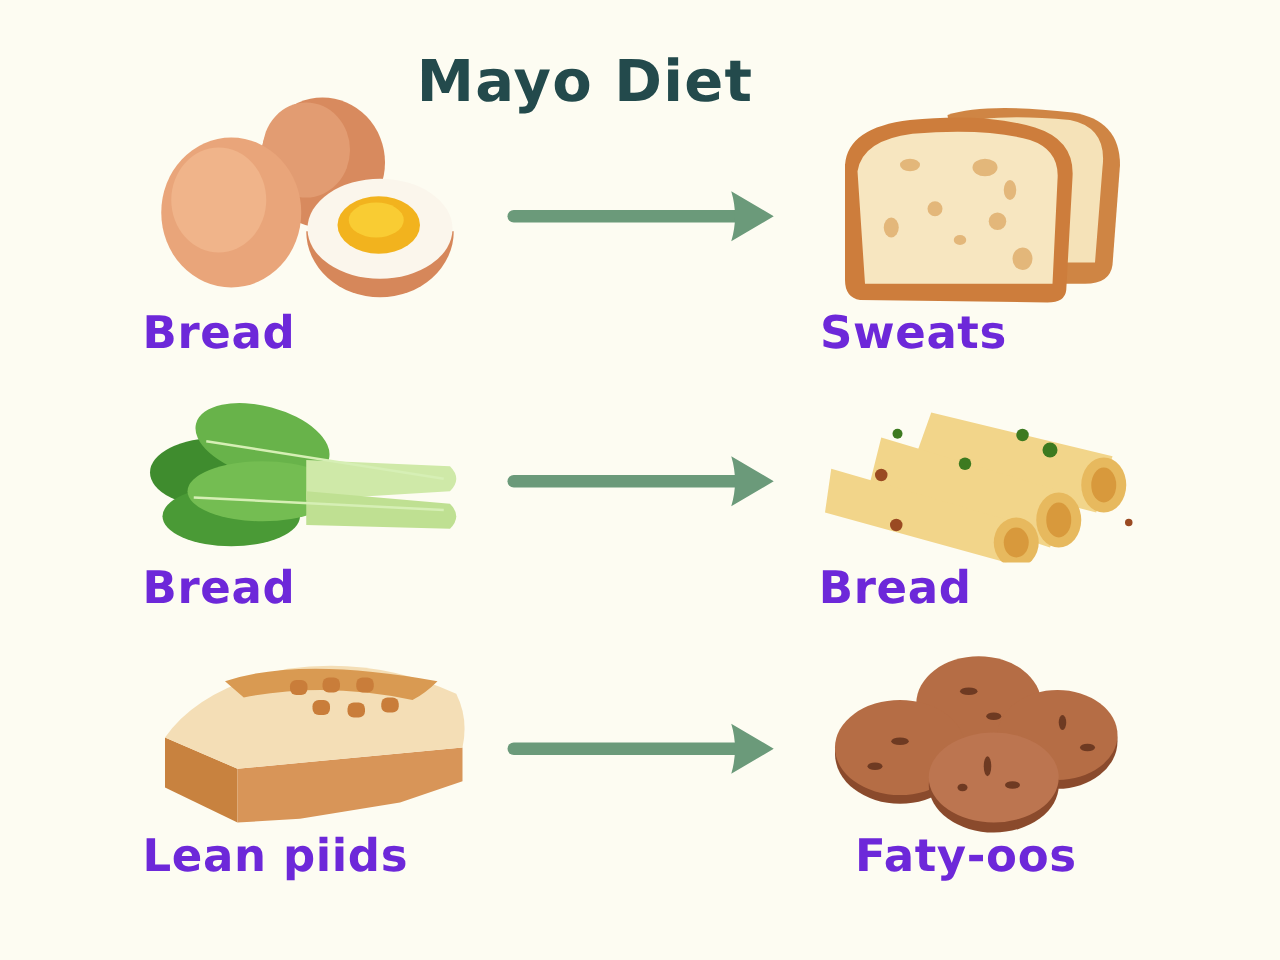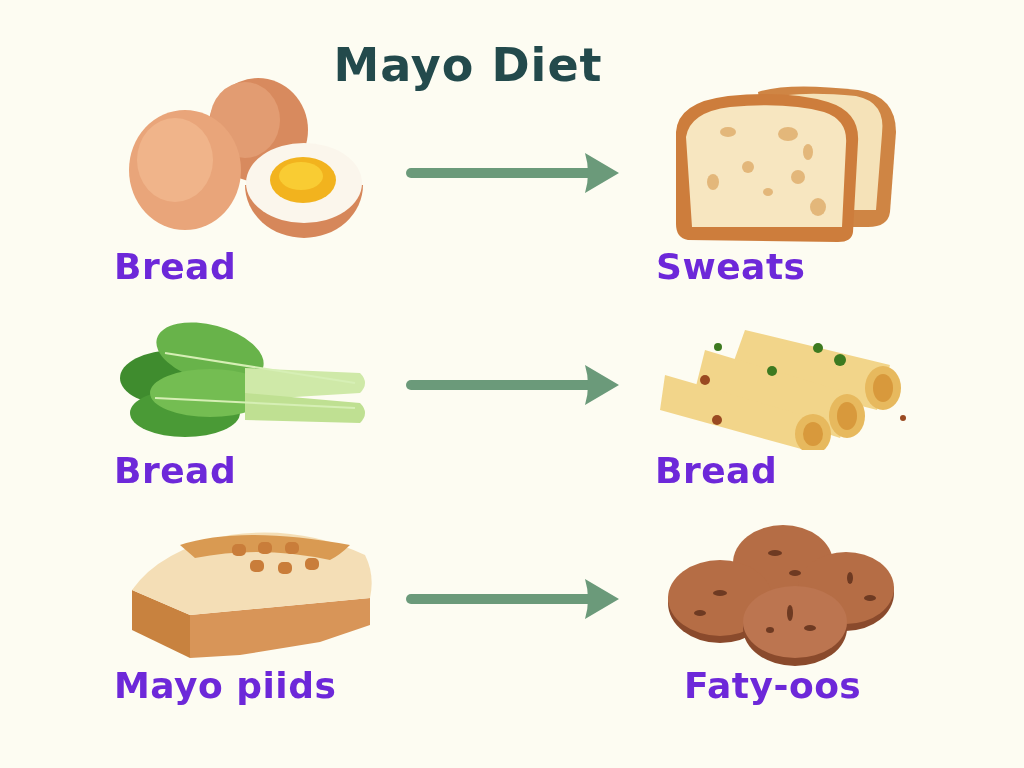--- a/index.html
+++ b/index.html
@@ -135,14 +135,14 @@
       <ellipse cx="135" cy="55" rx="6" ry="3"></ellipse>
     <ellipse cx="60" cy="75" rx="7" ry="3"></ellipse>
       <ellipse cx="40" cy="95" rx="6" ry="3"></ellipse>
     <ellipse cx="190" cy="60" rx="3" ry="6"></ellipse>
       <ellipse cx="210" cy="80" rx="6" ry="3"></ellipse>
     <ellipse cx="130" cy="95" rx="3" ry="8"></ellipse>
       <ellipse cx="150" cy="110" rx="6" ry="3"></ellipse>
     <ellipse cx="110" cy="112" rx="4" ry="3"></ellipse>
   </g>
 </svg>
-<div class="label" style="left:114px;top:665px">Mayo piids</div>
+<div class="label" style="left:114px;top:665px">Lean piids</div>
 <div class="label" style="left:684px;top:665px">Faty-oos</div>
 
 </body></html>

